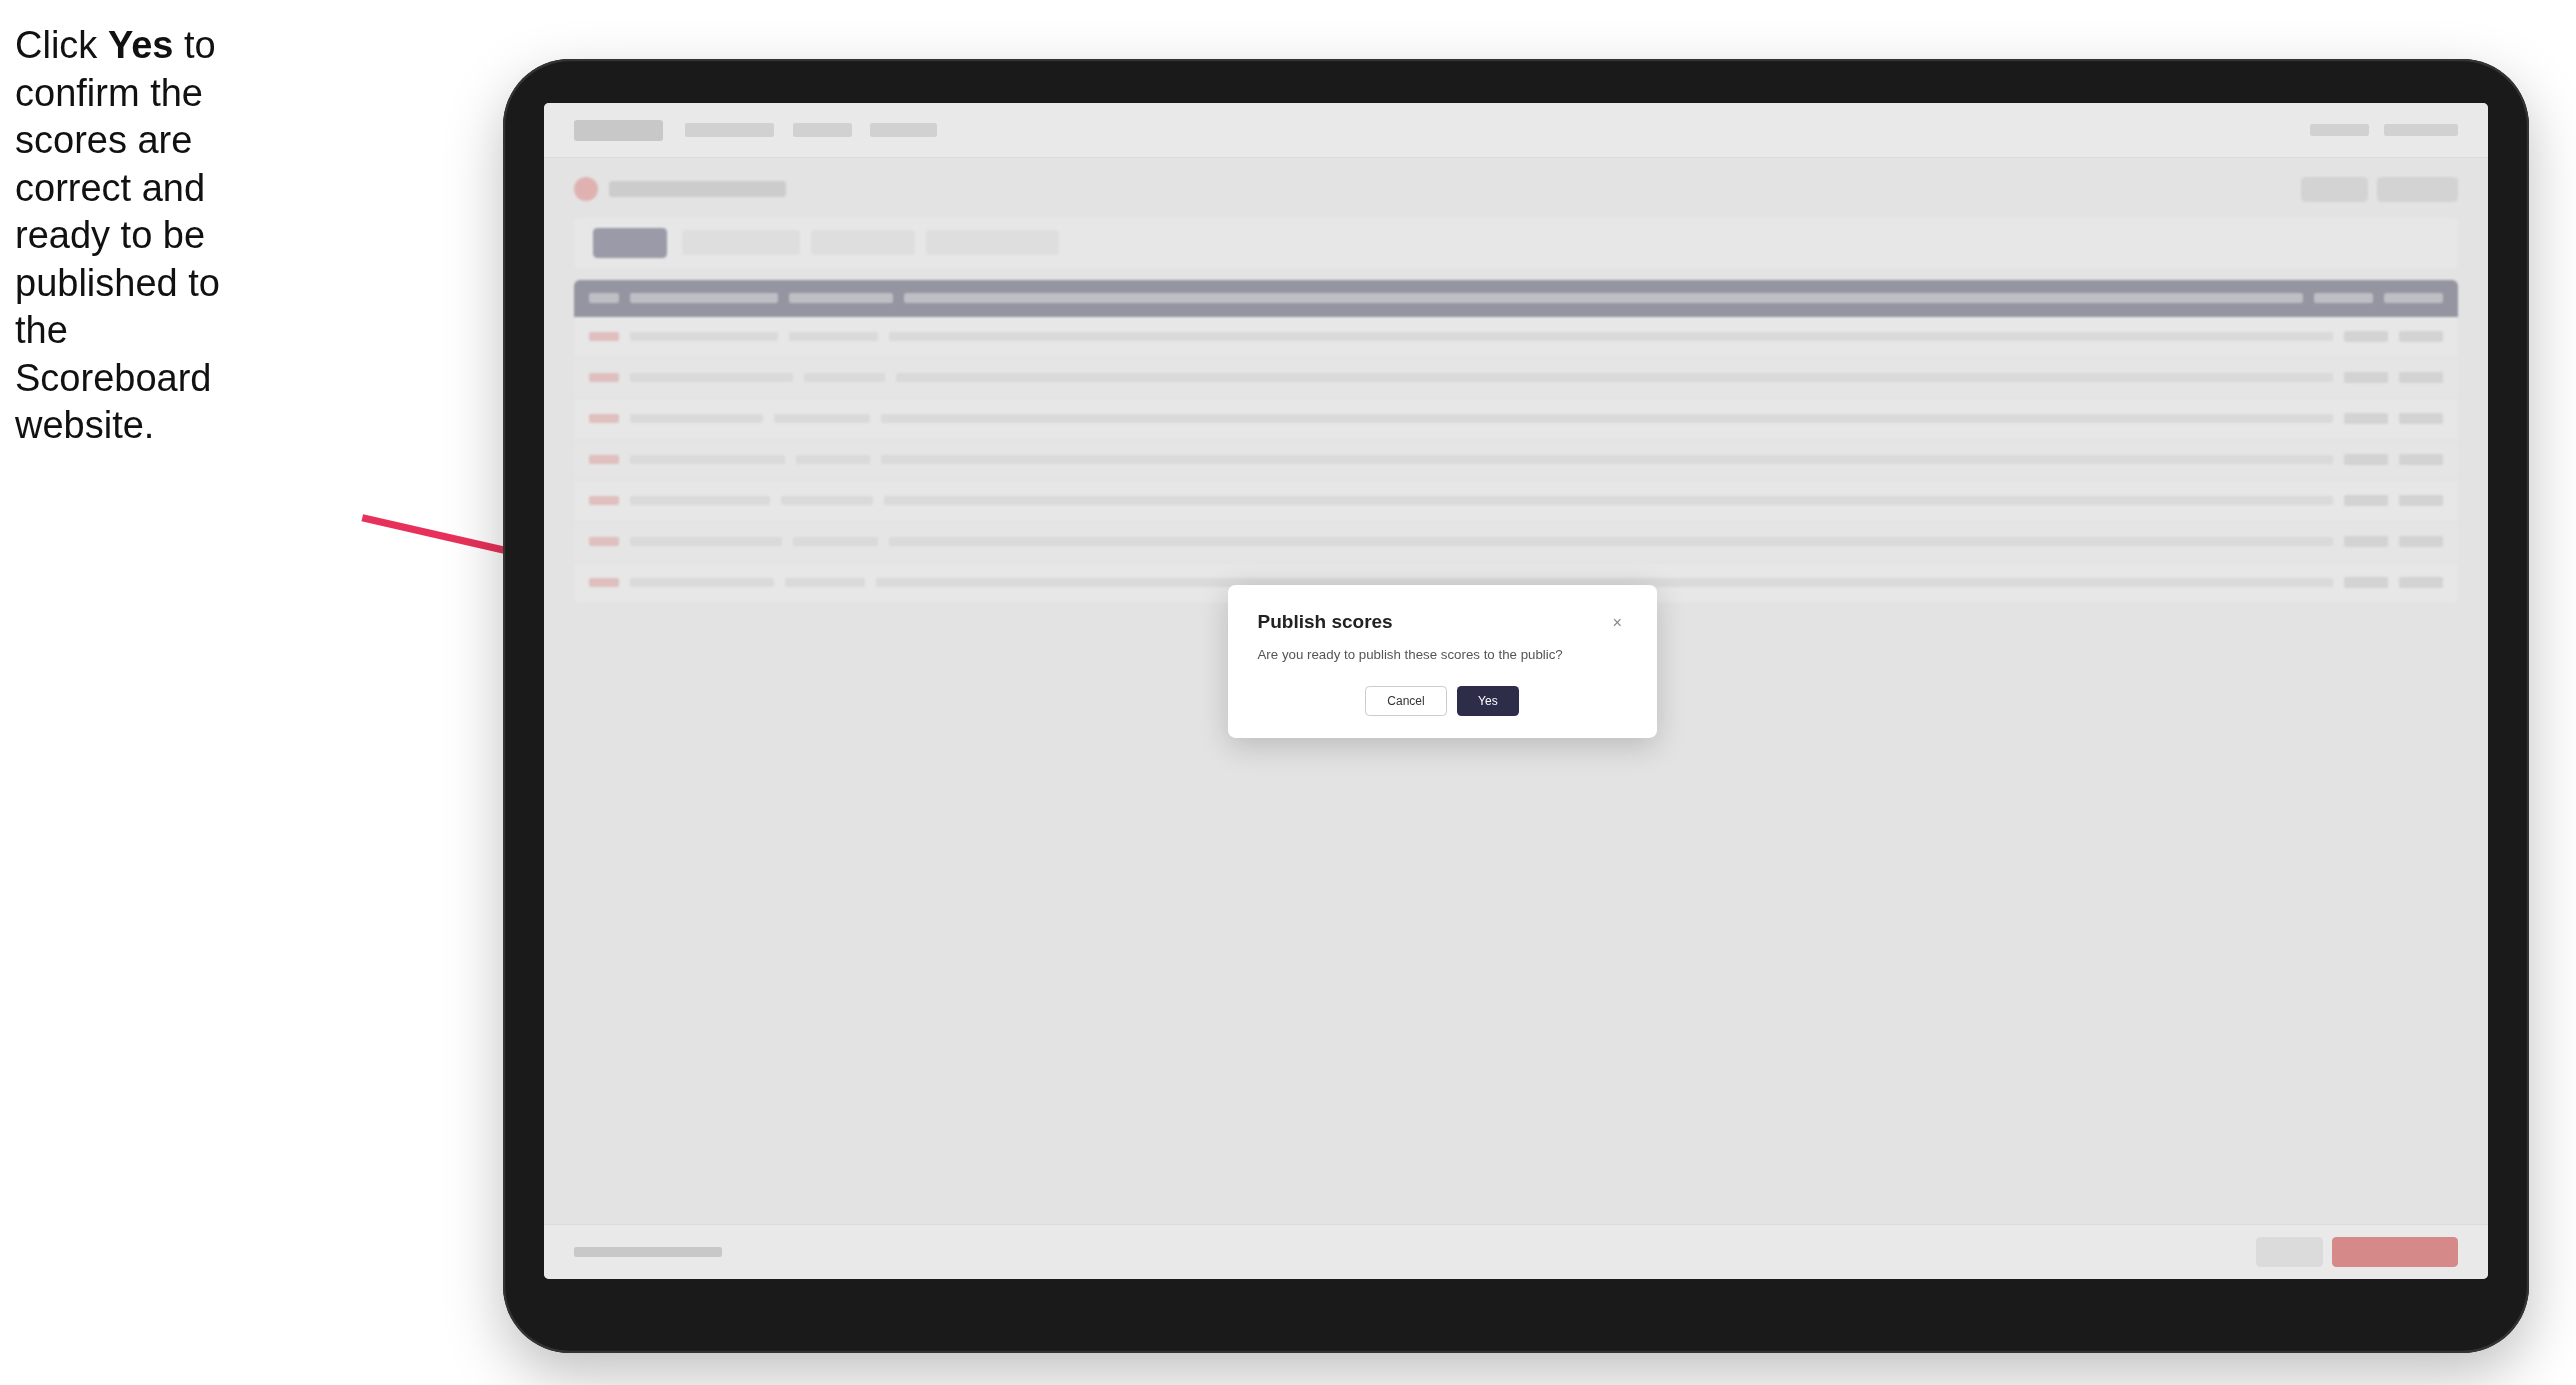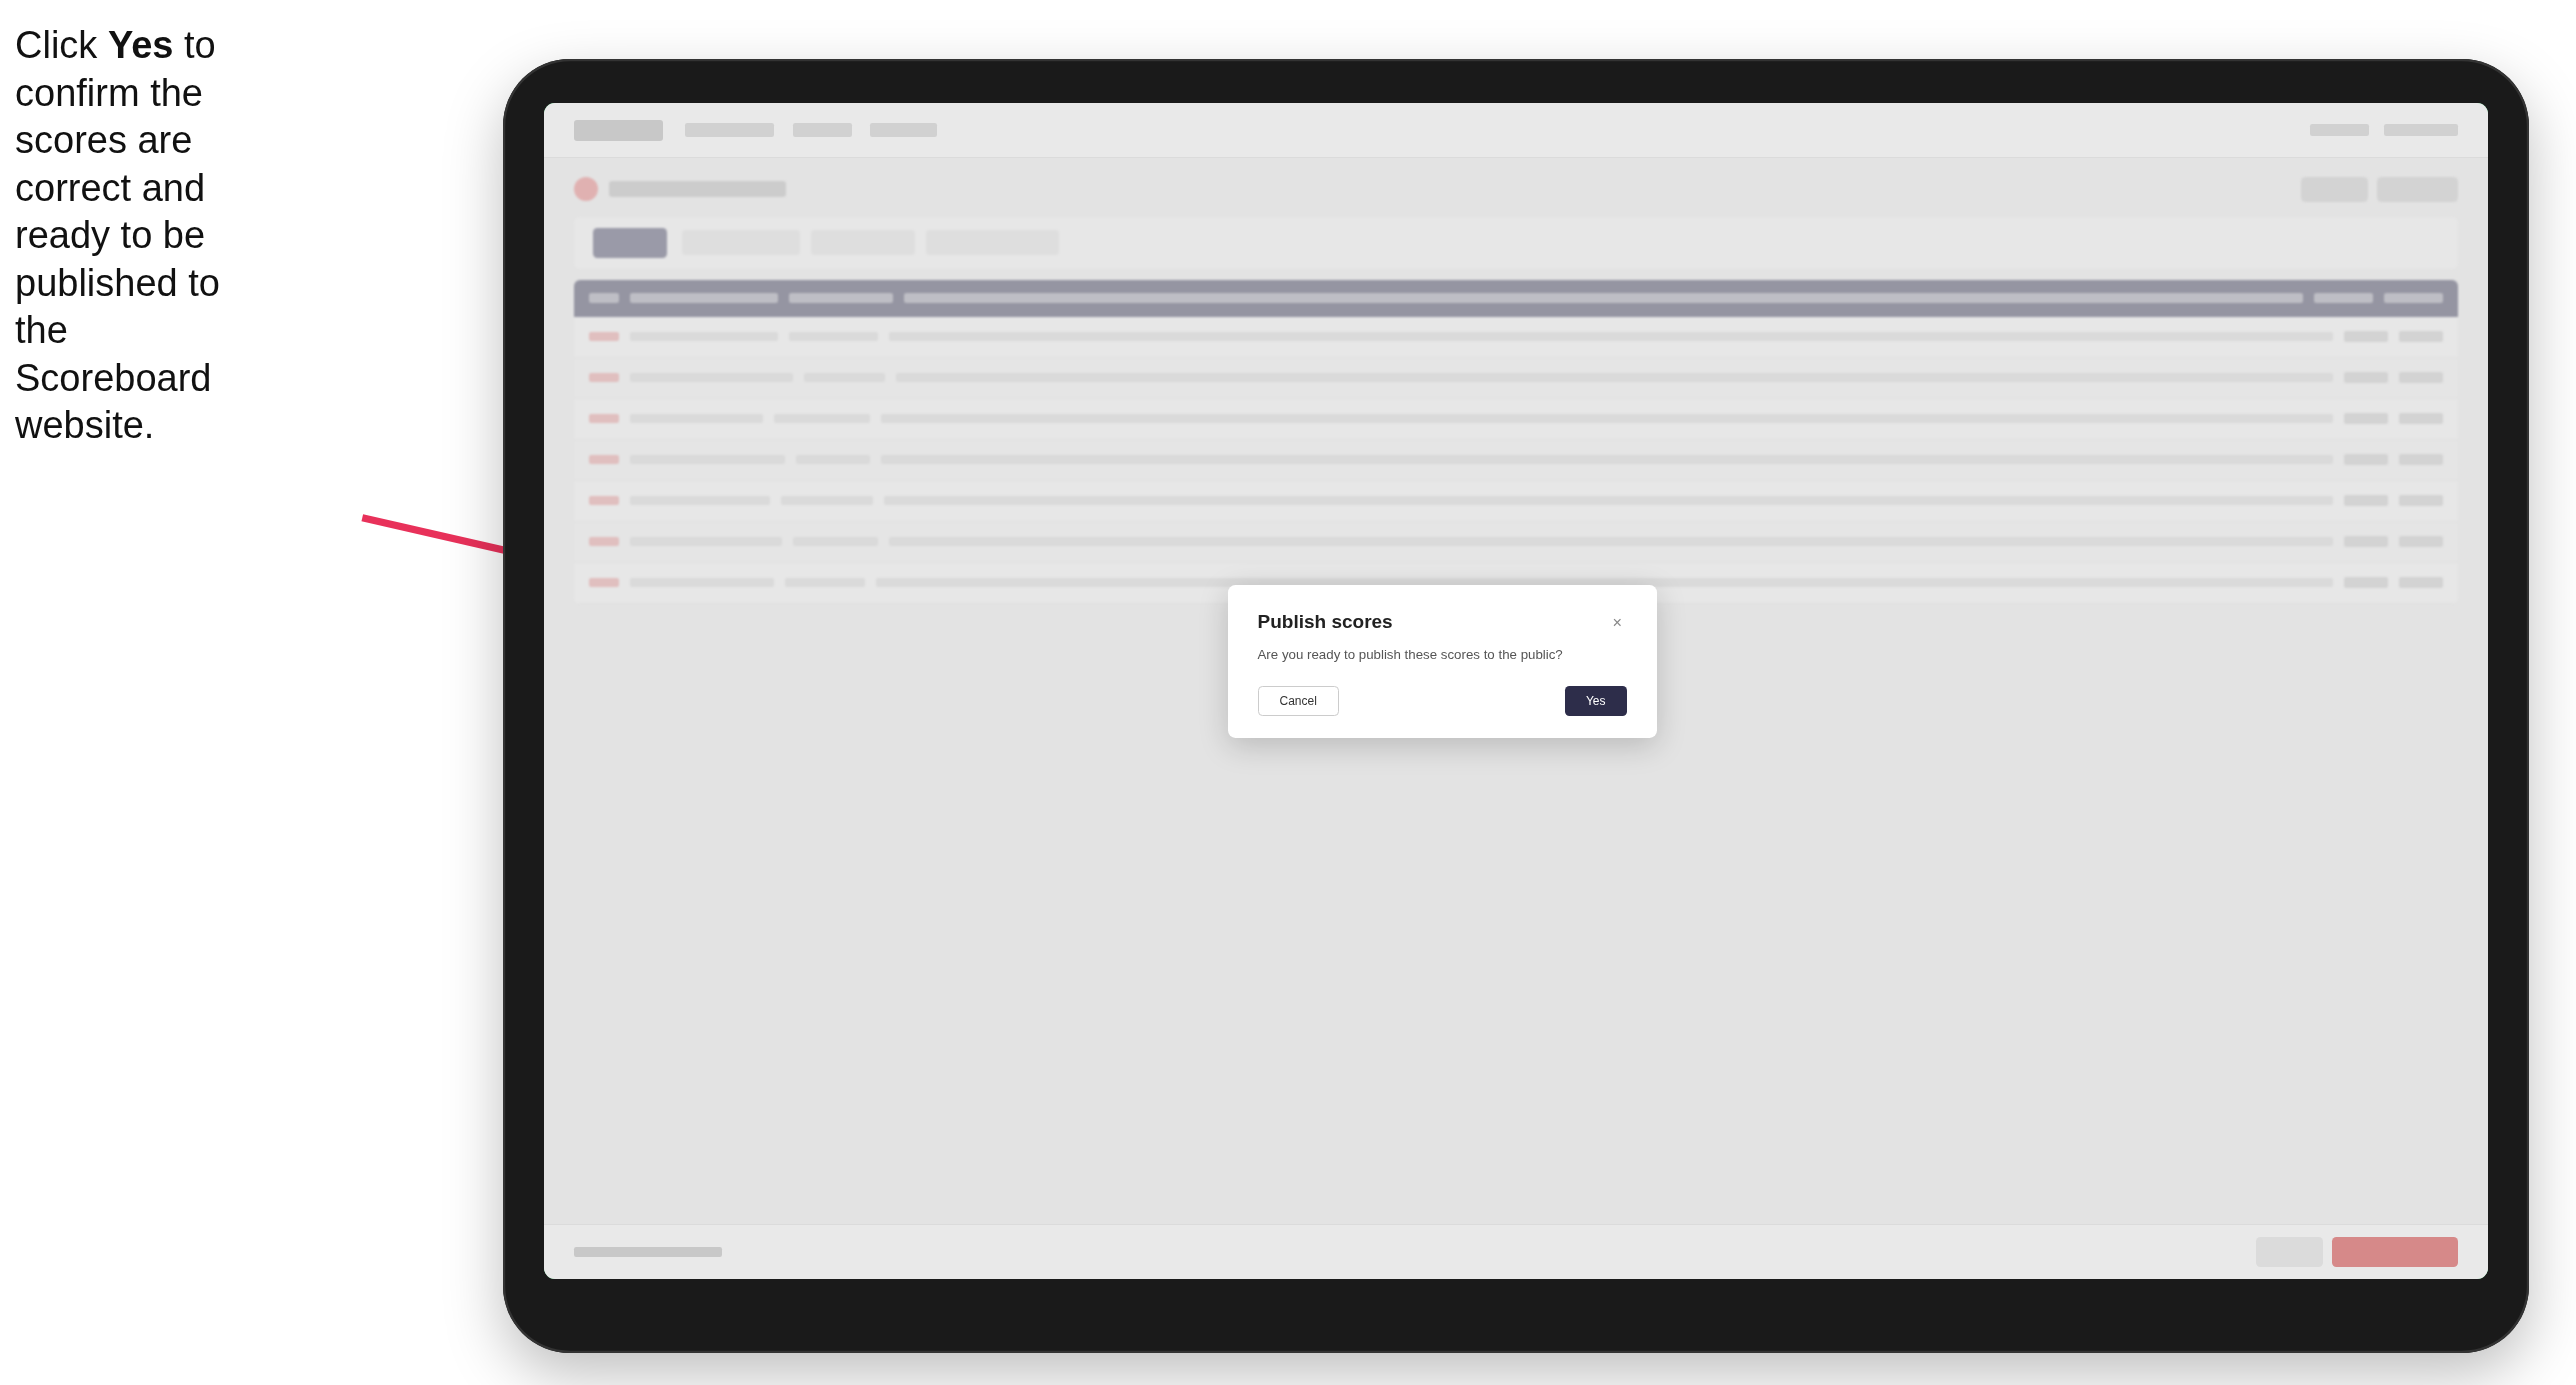--- a/index.html
+++ b/index.html
@@ -49,21 +49,21 @@
       border-radius: 67px;
       padding: 44px 41px 74px 41px;
       box-shadow: 0 22px 59px rgba(0,0,0,0.25), inset 0 0 0 2.2px #333;
     }
 
     
     .tablet-screen {
       width: 100%;
       height: 100%;
       background: #22c55e;
-      border-radius: 11px;
+      border-radius: 5px;
       overflow: hidden;
       position: relative;
     }
 
     
     .app-content {
       width: 100%;
       height: 100%;
       background: #f5f5f5;
       position: relative;
@@ -337,21 +337,21 @@
 
     .modal-body {
       font-size: 13.3px;
       color: #555555;
       margin-bottom: 21px;
       line-height: 1.4;
     }
 
     .modal-footer {
       display: flex;
-      justify-content: space-between;
+      justify-content: center;
       gap: 10.4px;
     }
 
     .btn-cancel {
       padding: 7.4px 21px;
       font-size: 12px;
       background: #ffffff;
       border: 0.7px solid #cccccc;
       border-radius: 4.4px;
       cursor: pointer;

